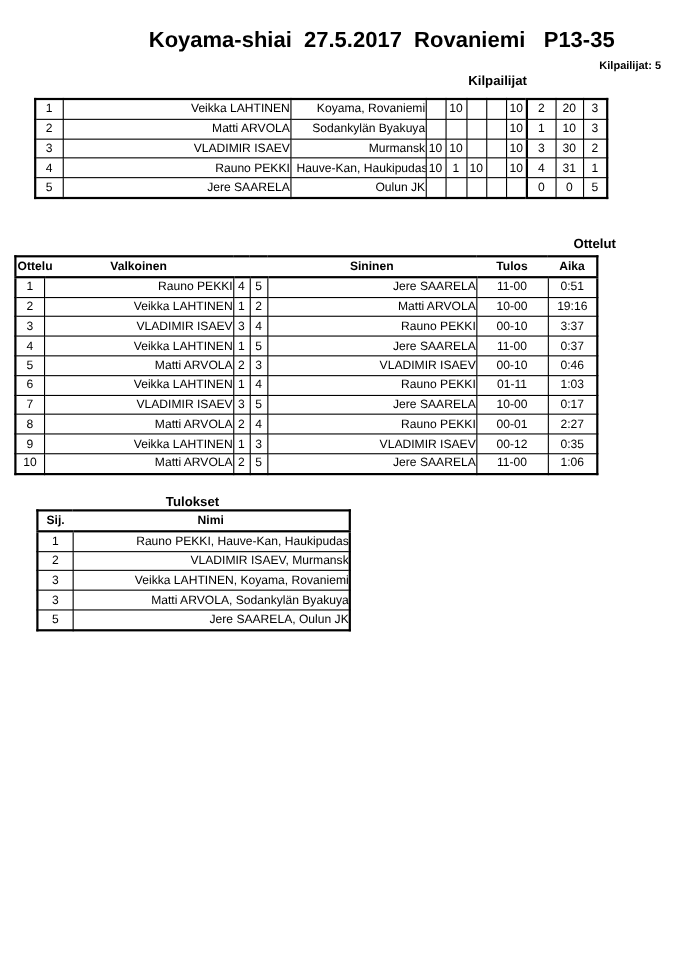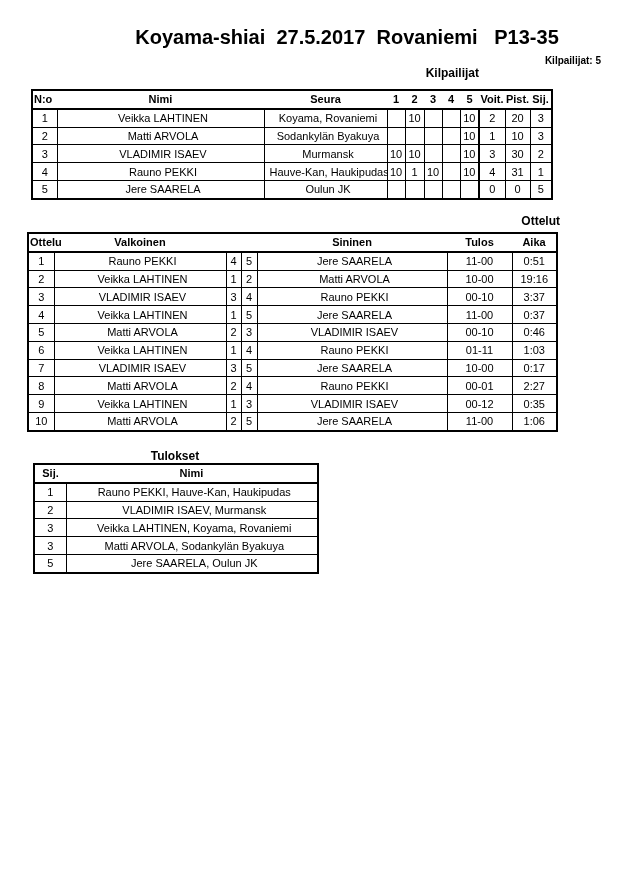--- a/index.html
+++ b/index.html
@@ -46,26 +46,26 @@
     vertical-align: middle;
     white-space: nowrap;
     overflow: hidden;
   }
   table.rpt tr.hdr td {
     border-left: none; border-right: none;
     border-bottom: 2px solid #000;
     font-weight: bold;
     overflow: visible;
   }
-  table.rpt td.left  { text-align: center; padding-left: 5px; }
+  table.rpt td.left  { text-align: right; padding-left: 5px; }
   table.rpt td.flush { text-align: left; padding-left: 1px; overflow: visible; }
   table.rpt td.thickL { border-left: 2px solid #000; }
 
   .t-competitors { top: 89px;  left: 31px; width: 520px; }
-  .t-matches     { top: 232px; left: 27px; width: 529px; padding-left: 20px; }
+  .t-matches     { top: 232px; left: 13px; width: 529px; padding-left: 20px; }
   .t-results     { top: 463px; left: 33px; width: 284px; }
 </style>
 </head>
 <body>
 
 <div class="abs page-title">Koyama-shiai  27.5.2017  Rovaniemi   P13-35</div>
 <div class="abs participants">Kilpailijat: 5</div>
 
 <div class="abs sec-heading h-kilpailijat">Kilpailijat</div>
 
@@ -77,33 +77,20 @@
     <col style="width:18px">
       <col style="width:19px">
       <col style="width:18px">
       <col style="width:18px">
       <col style="width:19px">
     <col style="width:26px">
       <col style="width:25px">
       <col style="width:22px">
   </colgroup>
   <tbody>
-      <tr class="hdr">
-    <td class="flush">N:o</td>
-    <td>Nimi</td>
-    <td>Seura</td>
-    <td>1</td>
-    <td>2</td>
-    <td>3</td>
-    <td>4</td>
-    <td>5</td>
-    <td class="thickL">Voit.</td>
-    <td>Pist.</td>
-    <td>Sij.</td>
-  </tr>
   <tr>
     <td>1</td>
     <td class="left">Veikka LAHTINEN</td>
     <td class="left">Koyama, Rovaniemi</td>
     <td></td>
     <td>10</td>
     <td></td>
     <td></td>
     <td>10</td>
     <td class="thickL">2</td>

